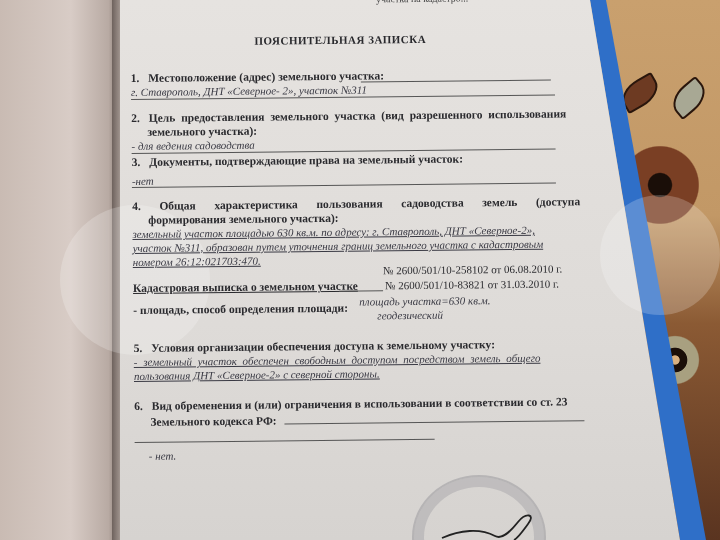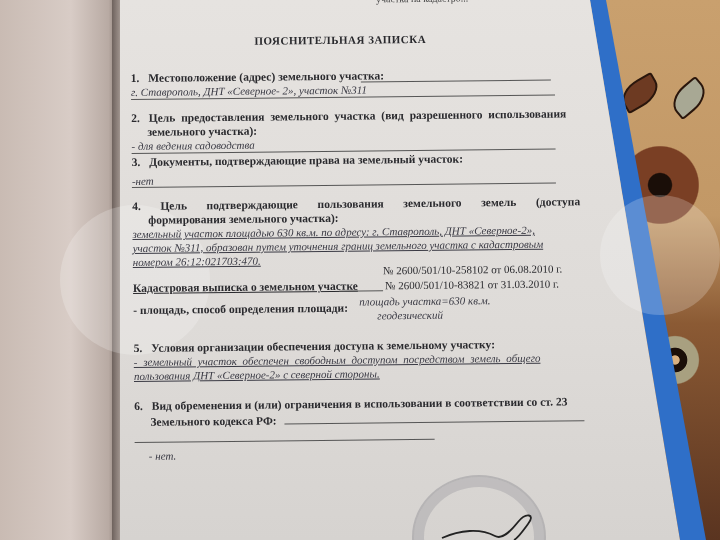--- a/index.html
+++ b/index.html
@@ -123,24 +123,24 @@
 
   <div class="b" style="left:0;top:156px;">
     <span>3.</span>
     <span style="margin-left:6px;">Документы, подтверждающие права на земельный участок:</span>
   </div>
   <div class="i" style="left:0;top:175px;">-нет</div>
   <div class="line" style="left:0;top:187px;width:424px;"></div>
 
   <div class="b justify4" style="left:0;top:200px;">
     <span>4.</span>
-    <span>Цель</span>
-    <span>подтверждающие</span>
+    <span>Общая</span>
+    <span>характеристика</span>
     <span>пользования</span>
-    <span>земельного</span>
+    <span>садоводства</span>
     <span>земель</span>
     <span>(доступа</span>
   </div>
   <div class="b" style="left:16px;top:214px;">формирования земельного участка):</div>
   <div class="i u" style="left:0;top:228px;">земельный участок площадью 630 кв.м. по адресу: г. Ставрополь, ДНТ «Северное-2»,</div>
   <div class="i u" style="left:0;top:242px;">участок  №311, образован путем уточнения границ земельного участка с кадастровым</div>
   <div class="i u" style="left:0;top:256px;">номером 26:12:021703:470.</div>
 
   <div class="b u" style="left:0;top:282px;">Кадастровая выписка  о земельном участке</div>
   <div class="line" style="left:206px;top:293px;width:44px;"></div>

